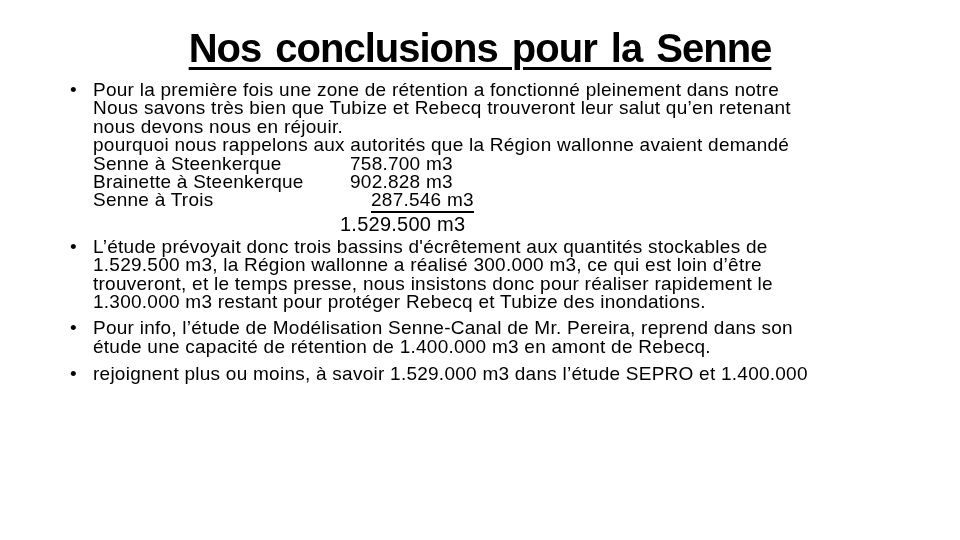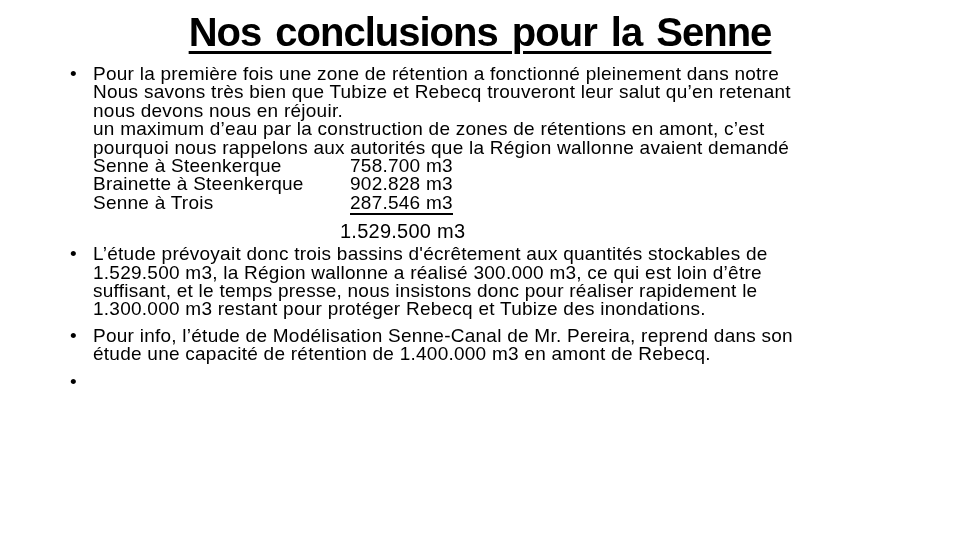--- a/index.html
+++ b/index.html
@@ -9,21 +9,21 @@
     font-family: "Liberation Sans", sans-serif;
     color: #000000;
     overflow: hidden;
   }
   .slide {
     position: relative;
     width: 960px; height: 540px;
     background: #ffffff;
   }
   .slide-title {
-    margin: 0;
+    margin: 16px;
     padding-top: 11px;
     text-align: center;
     font-size: 40px;
     font-weight: 700;
     letter-spacing: -1px;
     word-spacing: 4px;
     line-height: 1.05;
   }
   .slide-title .underlined {
     text-decoration: underline;
@@ -49,24 +49,24 @@
   .sub3 {
     font-size: 12px;
     vertical-align: baseline;
   }
   .trow { display: flex; white-space: nowrap; }
   .trow .site { flex: 0 0 257px; width: 257px; }
   .trow .vol { }
   .vol-underlined {
     border-bottom: 2px solid #000000;
     padding-bottom: 1px;
+    margin-left: 21px;
   }
   .total-row {
     margin-left: 247px;
-    margin-top: 5px;
     font-size: 20px;
     line-height: 22px;
     white-space: nowrap;
   }
   .bullet-2 { margin-top: 3px; }
   .bullet-3 { margin-top: 8px; }
   .bullet-4 { margin-top: 9px; }
 </style>
 </head>
 <body>
@@ -76,21 +76,20 @@
   <h1 class="slide-title"><span class="underlined">Nos conclusions pour la Senne</span></h1>
 
   <div class="content">
 
     <div class="bullet-block">
       <span class="dot">•</span>
       <div class="bullet-text">
         <div class="line">Pour la première fois une zone de rétention a fonctionné pleinement dans notre</div>
         <div class="line">Nous savons très bien que Tubize et Rebecq trouveront leur salut qu’en retenant</div>
         <div class="line">nous devons nous en réjouir.</div>
-        <div class="line">un maximum d’eau par la construction de zones de rétentions en amont, c’est</div>
         <div class="line">pourquoi nous rappelons aux autorités que la Région wallonne avaient demandé</div>
 
         <div>
           <div class="trow">
             <span class="site">Senne à Steenkerque</span>
             <span class="vol">758.700 m3</span>
           </div>
           <div class="trow">
             <span class="site">Brainette à Steenkerque</span>
             <span class="vol">902.828 m3</span>
@@ -102,33 +101,34 @@
           <div class="total-row">1.529.500 m3</div>
         </div>
       </div>
     </div>
 
     <div class="bullet-block bullet-2">
       <span class="dot">•</span>
       <div class="bullet-text">
         <div class="line">L’étude prévoyait donc trois bassins d'écrêtement aux quantités stockables de</div>
         <div class="line">1.529.500 m3, la Région wallonne a réalisé 300.000 m3, ce qui est loin d’être</div>
-        <div class="line">suffisant, et le temps presse, nous insistons donc pour réaliser rapidement le</div>
+        <div class="line">trouveront, et le temps presse, nous insistons donc pour réaliser rapidement le</div>
         <div class="line">1.300.000 m3 restant pour protéger Rebecq et Tubize des inondations.</div>
       </div>
     </div>
 
     <div class="bullet-block bullet-3">
       <span class="dot">•</span>
       <div class="bullet-text">
         <div class="line">Pour info, l’étude de Modélisation Senne-Canal de Mr. Pereira, reprend dans son</div>
         <div class="line">étude une capacité de rétention de 1.400.000 m3 en amont de Rebecq.</div>
       </div>
     </div>
 
     <div class="bullet-block bullet-4">
       <span class="dot">•</span>
       <div class="bullet-text">
+        <div class="line">rejoignent plus ou moins, à savoir 1.529.000 m3 dans l’étude SEPRO et 1.400.000</div>
       </div>
     </div>
 
   </div>
 </div>
 
 </body></html>

